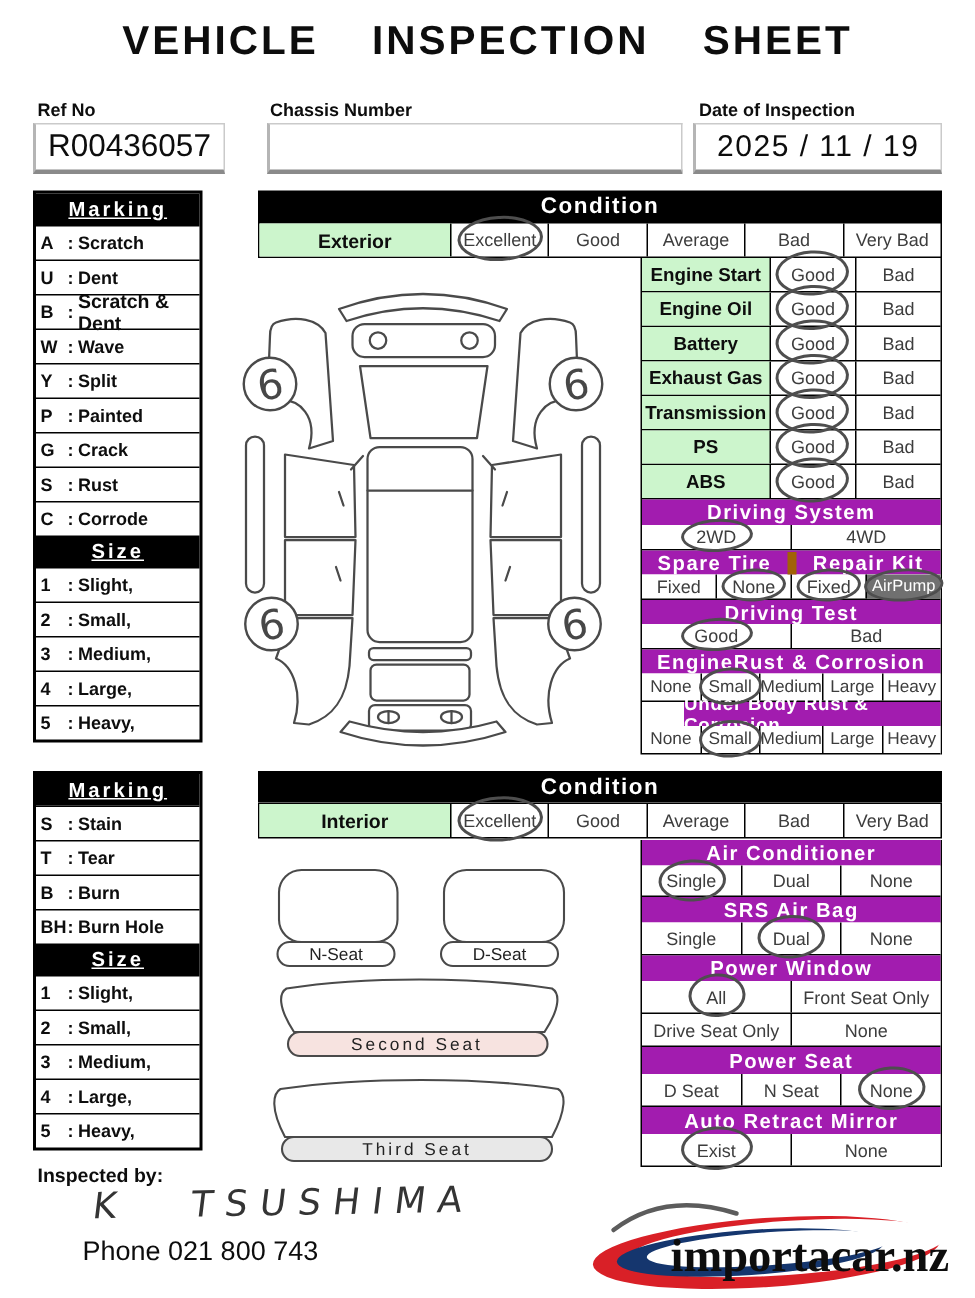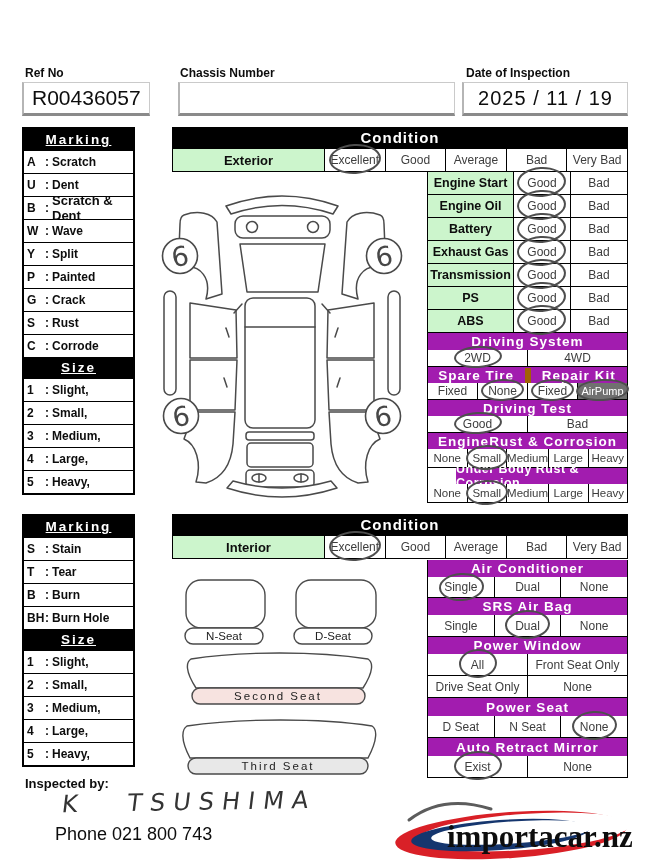--- a/index.html
+++ b/index.html
@@ -29,21 +29,21 @@
   .lrow .code{width:18px;flex:none;}
   .lrow .sep{margin-right:3px;}
   .lrow.small .desc{font-size:13px;}
 
   
   .cond{position:absolute;left:172px;width:456px;box-sizing:border-box;}
   #cond-ext{top:127px}#cond-int{top:514px}
   .cond-hdr{background:#000;color:#fff;text-align:center;height:21px;line-height:21px;
             font-size:15px;letter-spacing:1px;font-weight:600;}
   .cond-row{display:flex;height:24px;box-sizing:border-box;border:1px solid #000;background:#fff;}
-  .cond-label{width:152px;flex:none;background:var(--green);display:flex;align-items:center;
+  .cond-label{width:128px;flex:none;background:var(--green);display:flex;align-items:center;
               justify-content:center;font-size:13px;font-weight:700;border-right:1px solid #000;box-sizing:border-box;}
   .opt{flex:1;display:flex;align-items:center;justify-content:center;font-size:12px;
        color:#3d3d3d;position:relative;box-sizing:border-box;}
   .opt + .opt{border-left:1px solid #000;}
 
   
   .sub{position:absolute;left:427px;width:201px;box-sizing:border-box;background:#fff;
        border-left:1px solid #000;border-right:1px solid #000;}
   #sub-ext{top:172px}#sub-int{top:560px}
   .crow{display:flex;height:23px;box-sizing:border-box;border-bottom:1px solid #000;}
@@ -74,20 +74,21 @@
   .inspected{position:absolute;left:25px;top:776px;font-size:13px;font-weight:700;}
   .signature{position:absolute;left:62px;top:788px;font-size:24px;letter-spacing:8px;word-spacing:26px;
              color:#343434;transform:rotate(-1deg) skewX(-8deg);font-family:"DejaVu Sans",sans-serif;white-space:nowrap;}
   .phone{position:absolute;left:55px;top:824px;font-size:18px;}
 </style>
 </head>
 <body>
 
 <div class="sheet">
 
+  <div class="title">VEHICLE INSPECTION SHEET</div>
 
   <div class="flabel" id="lbl-ref">Ref No</div>
   <div class="flabel" id="lbl-chassis">Chassis Number</div>
   <div class="flabel" id="lbl-date">Date of Inspection</div>
   <div class="fbox" id="box-ref">R00436057</div>
   <div class="fbox" id="box-chassis"></div>
   <div class="fbox" id="box-date">2025 / 11 / 19</div>
 
   <div class="legend" id="legend-ext">
     <div class="lhdr">Marking</div>

